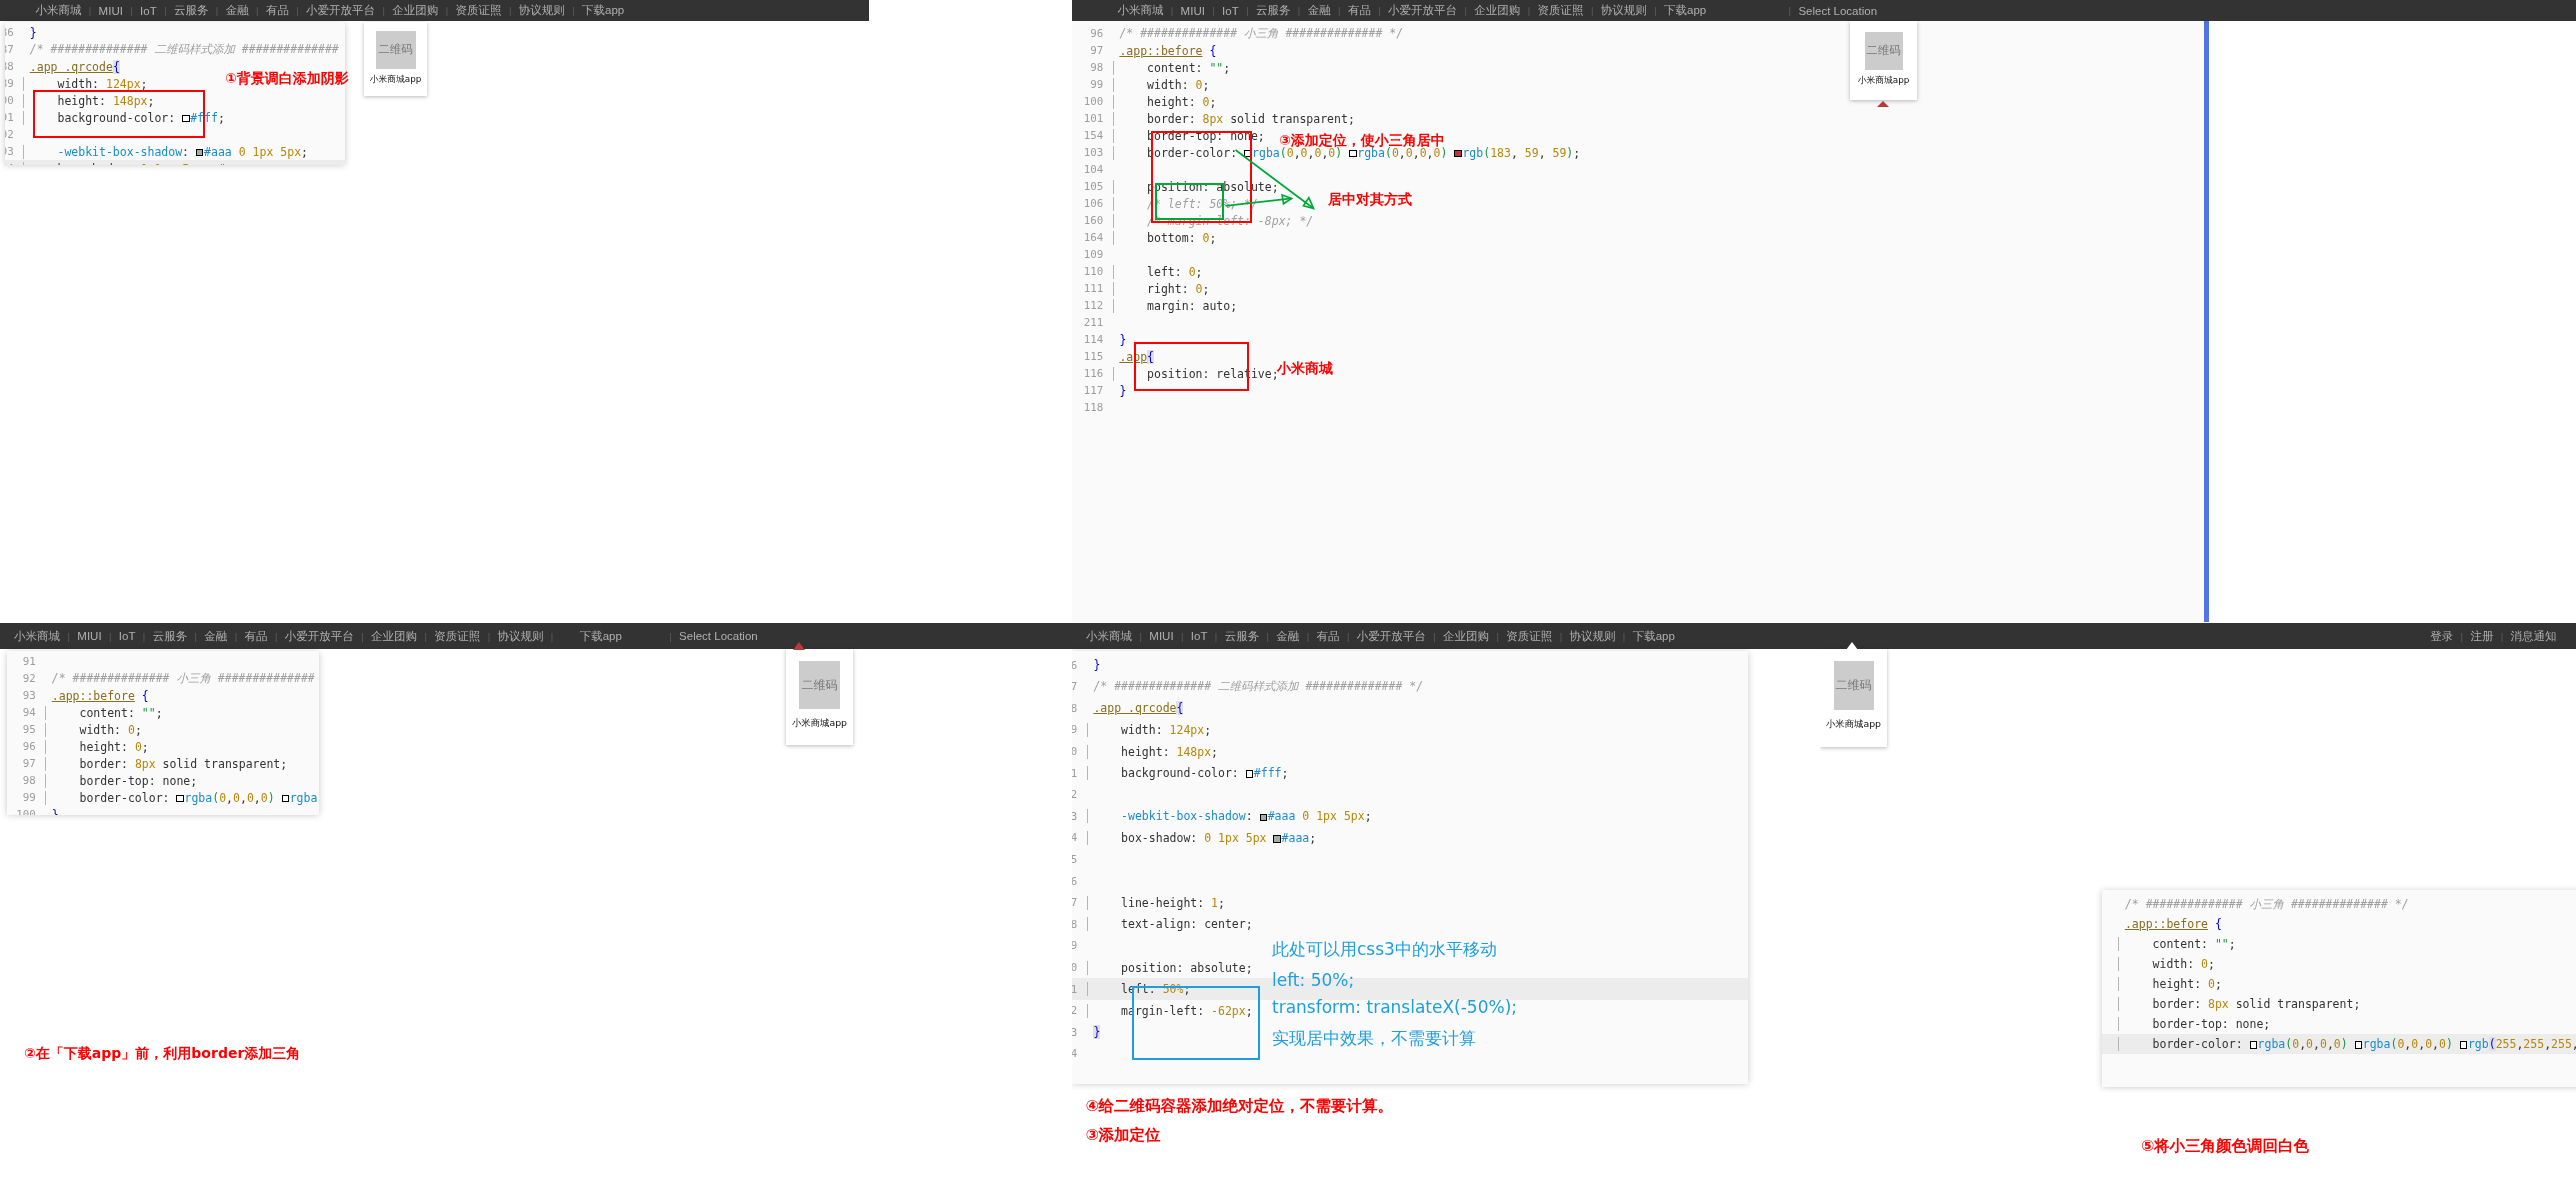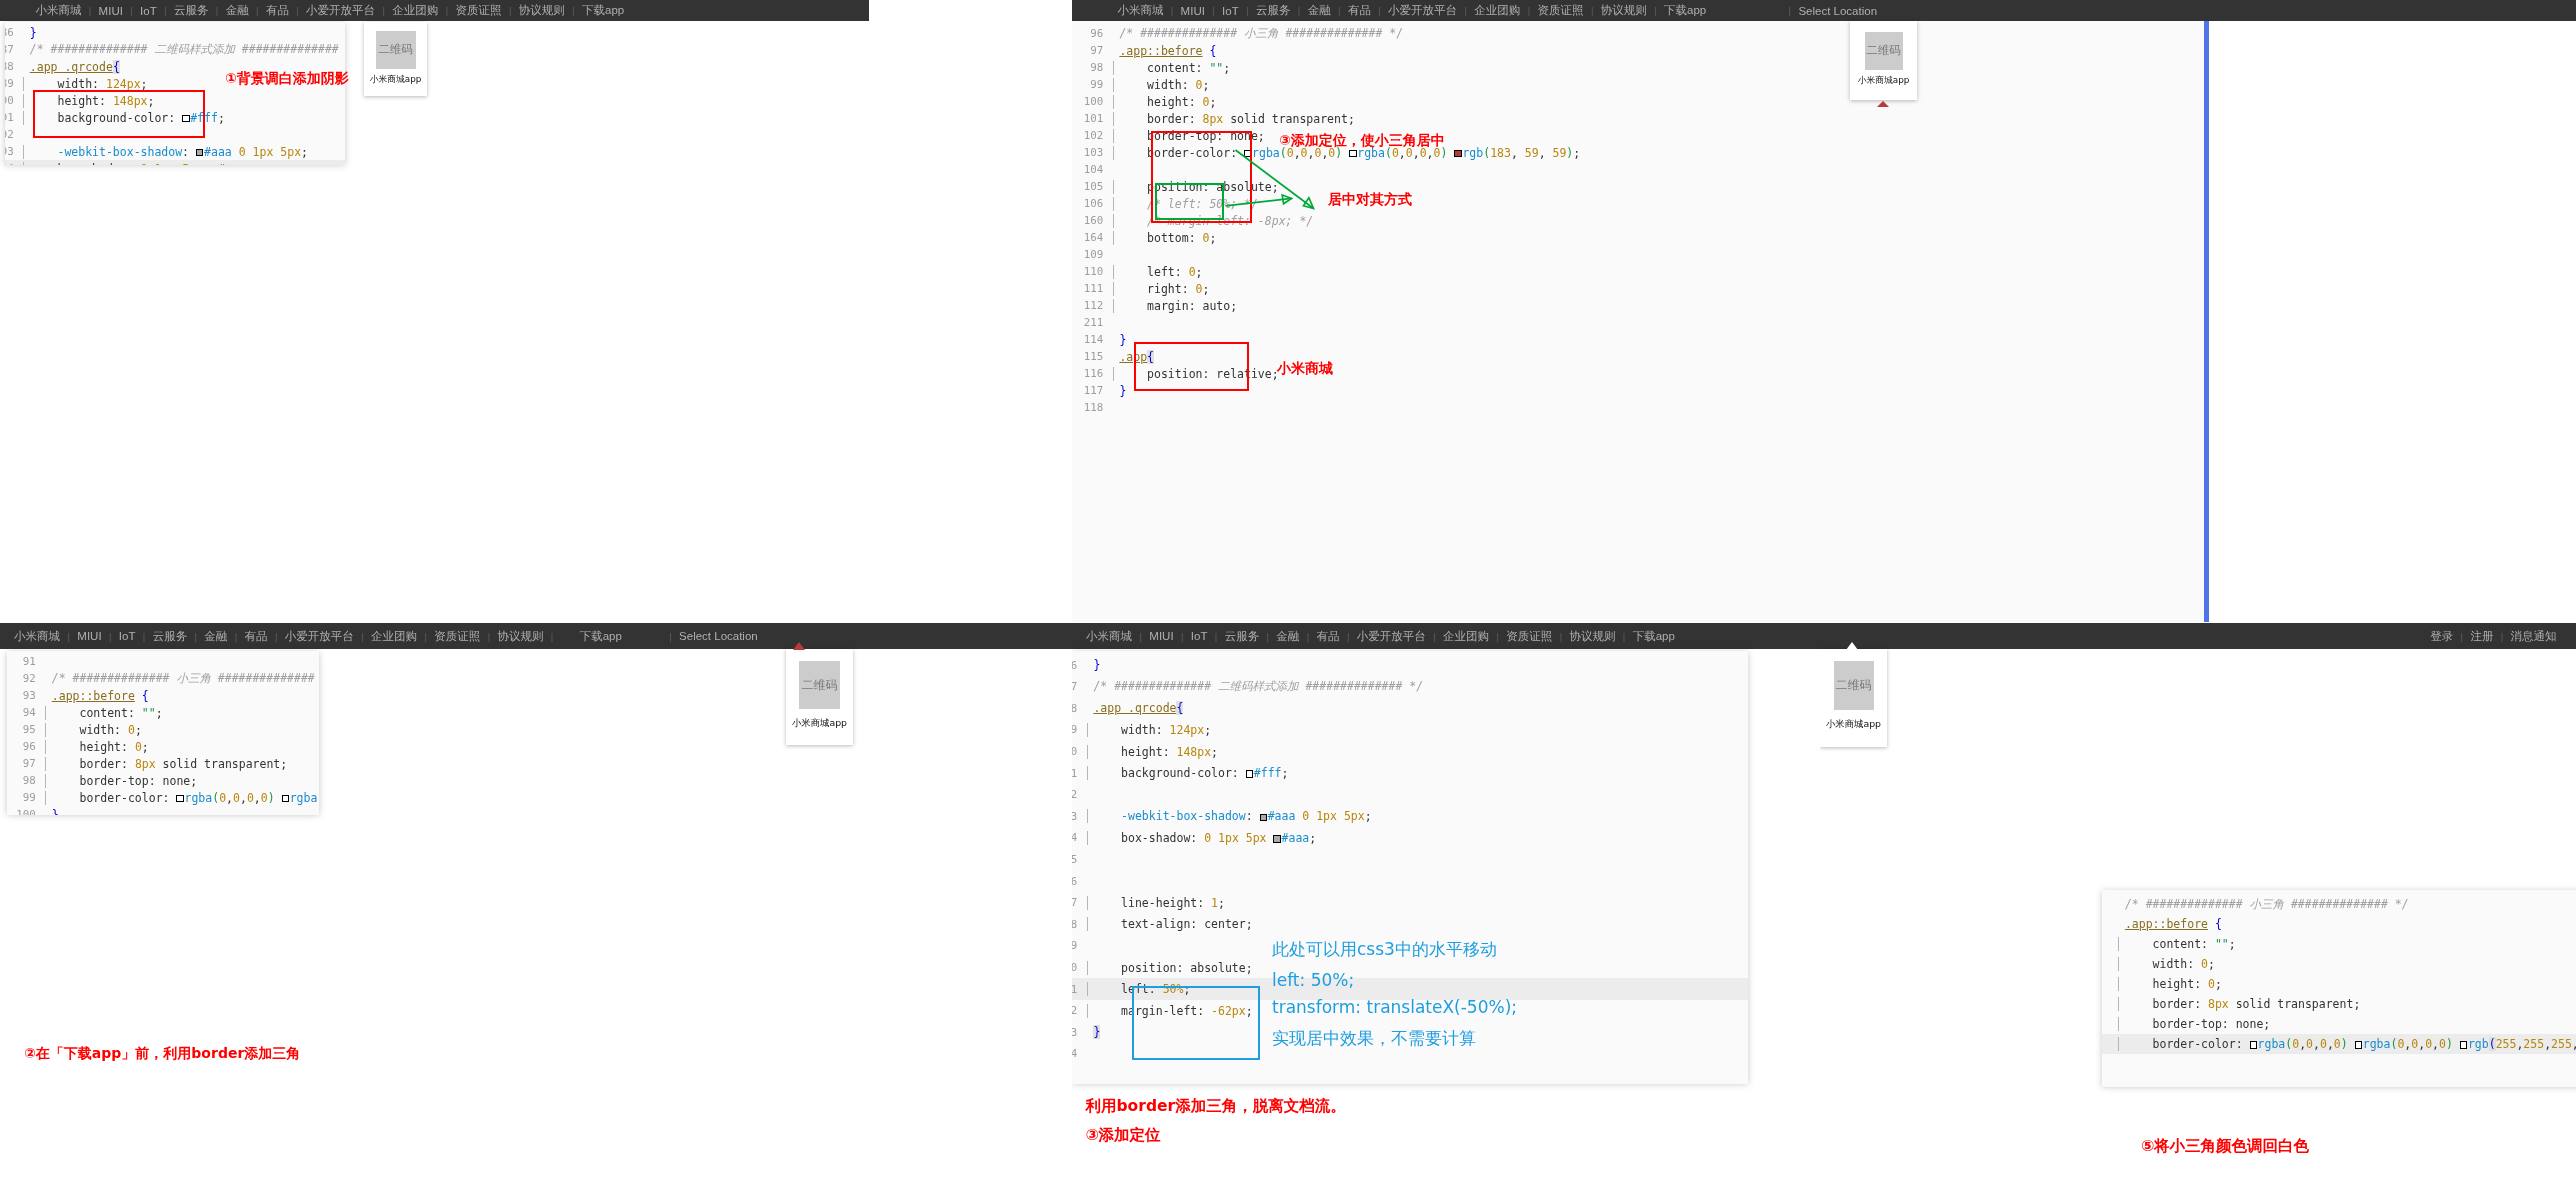--- a/index.html
+++ b/index.html
@@ -200,21 +200,21 @@
         </div>
         <div class="ln-row">
           <span class="gutter">100</span>
           <span class="codecell"><span class="indent-guide" style="left:2.7px;"></span>    height: <span class="c-num">0</span>;</span>
         </div>
         <div class="ln-row">
           <span class="gutter">101</span>
           <span class="codecell"><span class="indent-guide" style="left:2.7px;"></span>    border: <span class="c-num">8px</span> solid transparent;</span>
         </div>
         <div class="ln-row">
-          <span class="gutter">102</span>
+          <span class="gutter">154</span>
           <span class="codecell"><span class="indent-guide" style="left:2.7px;"></span>    border-top: none;</span>
         </div>
         <div class="ln-row">
           <span class="gutter">103</span>
           <span class="codecell"><span class="indent-guide" style="left:2.7px;"></span>    border-color: <span class="swatch" style="background:#fff;"></span><span class="c-func">rgba</span><span class="c-paren">(</span><span class="c-num">0</span>,<span class="c-num">0</span>,<span class="c-num">0</span>,<span class="c-num">0</span><span class="c-paren">)</span> <span class="swatch" style="background:#fff;"></span><span class="c-func">rgba</span><span class="c-paren">(</span><span class="c-num">0</span>,<span class="c-num">0</span>,<span class="c-num">0</span>,<span class="c-num">0</span><span class="c-paren">)</span> <span class="swatch" style="background:#b73b3b;"></span><span class="c-func">rgb</span><span class="c-paren">(</span><span class="c-num">183</span>, <span class="c-num">59</span>, <span class="c-num">59</span><span class="c-paren">)</span>;</span>
         </div>
         <div class="ln-row">
           <span class="gutter">104</span>
           <span class="codecell"><span class="indent-guide" style="left:2.7px;"></span></span>
         </div>
@@ -497,21 +497,21 @@
       </div>
 
       <div class="annbox blue" style="left:60px;top:335px;width:128px;height:74px;"></div>
     </div>
 
     <div class="anntext blue" style="left:200px;top:315px;font-size:17px;font-weight:normal;">此处可以用css3中的水平移动</div>
     <div class="anntext blue" style="left:200px;top:347px;font-size:17px;font-weight:normal;">left: 50%;</div>
     <div class="anntext blue" style="left:200px;top:374px;font-size:17px;font-weight:normal;">transform: translateX(-50%);</div>
     <div class="anntext blue" style="left:200px;top:404px;font-size:17px;font-weight:normal;">实现居中效果，不需要计算</div>
 
-    <div class="anntext" style="left:13.5px;top:473px;font-size:15.5px;">利用border添加三角，脱离文档流。</div>
+    <div class="anntext" style="left:13.5px;top:473px;font-size:15.5px;">④给二维码容器添加绝对定位，不需要计算。</div>
     <div class="anntext" style="left:13.5px;top:502px;font-size:15.5px;">③添加定位</div>
   </div>
 
   <div style="position:absolute;left:1820px;top:623px;width:756px;height:579px;overflow:hidden;background:#fff;">
 
     <div class="topbar" style="position:absolute;left:-748px;top:0;width:1504px;height:26px;padding-left:6.7px;">
 
       <div class="spacer"></div>
       <div class="navgroup" style="padding-right:12px;">
         <a>登录</a>

